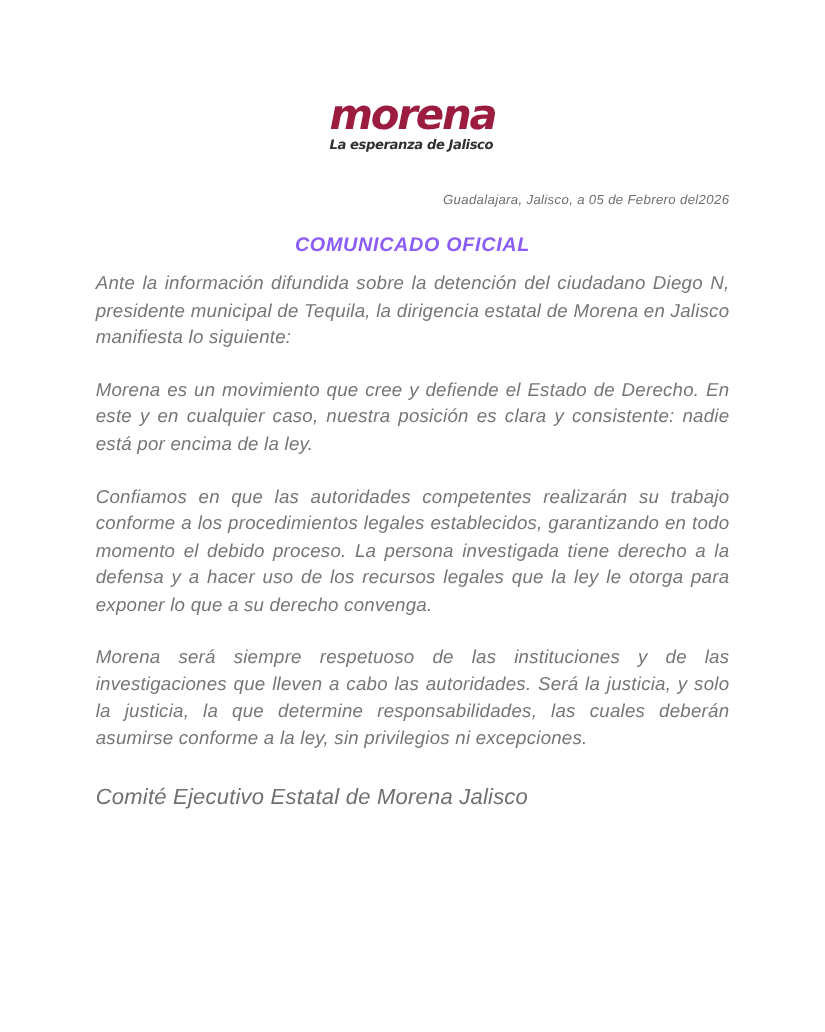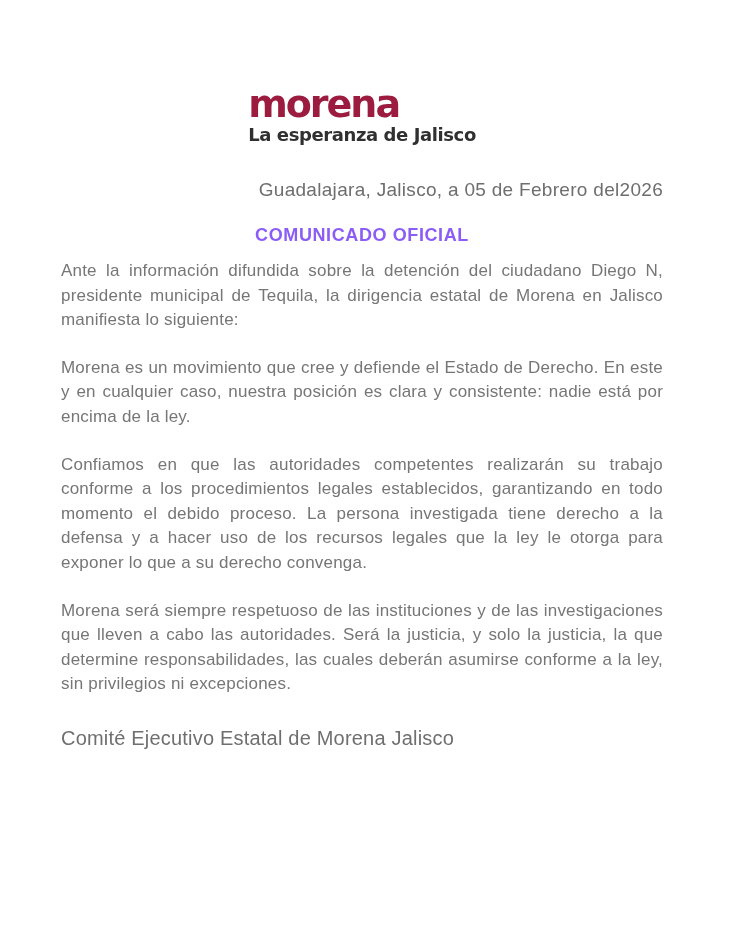--- a/index.html
+++ b/index.html
@@ -5,51 +5,52 @@
   html, body {
     margin: 0;
     padding: 0;
     background: #ffffff;
   }
   .page {
     width: 750px;
     height: 938px;
     background: #ffffff;
     box-sizing: border-box;
-    padding: 85px 87px 0 61px;
+    padding: 85px 87px 0 87px;
     font-family: "Liberation Sans", sans-serif;
     overflow: hidden;
+    font-style: italic;
   }
   .logo-block {
     text-align: center;
   }
   .logo-inner {
     display: inline-block;
     text-align: left;
   }
   .wordmark {
     font-family: "DejaVu Sans", sans-serif;
     font-size: 38px;
     font-weight: bold;
     letter-spacing: -2px;
     line-height: 1.0;
     color: #9c1c40;
   }
   .tagline {
     font-family: "DejaVu Sans", sans-serif;
-    font-size: 18px;
+    font-size: 12px;
     font-weight: bold;
     letter-spacing: -0.4px;
     color: #303030;
     margin-top: 1px;
   }
   .dateline {
     margin-top: 34px;
     text-align: right;
-    font-size: 19px;
+    font-size: 12px;
     letter-spacing: 0.3px;
     color: #6e6e6e;
   }
   .heading {
     margin: 24px 0 0 0;
     text-align: center;
     font-size: 18px;
     font-weight: bold;
     letter-spacing: 0.6px;
     color: #8b5cf6;

